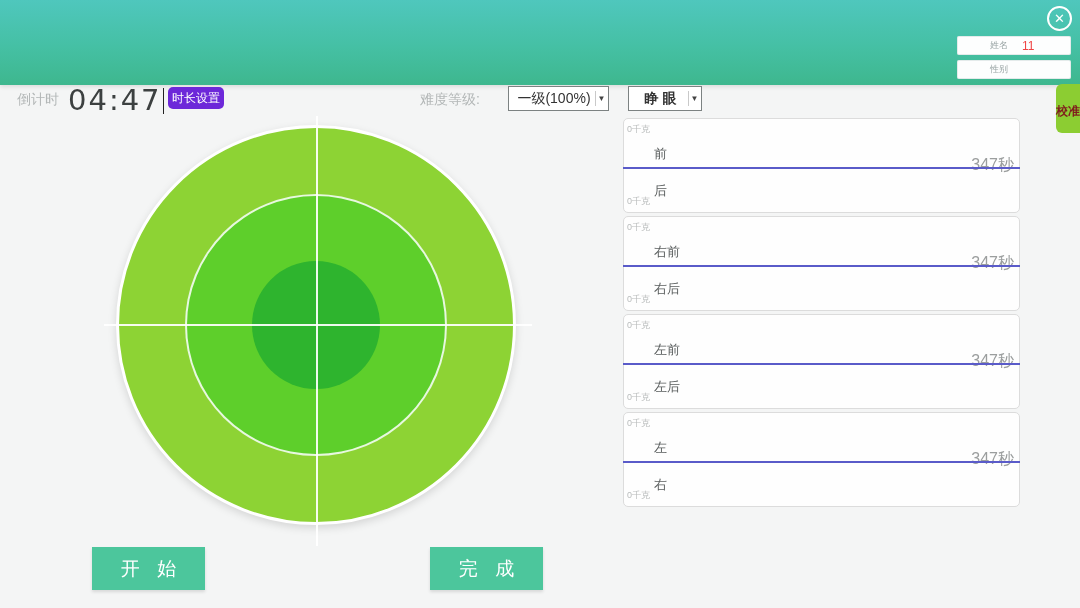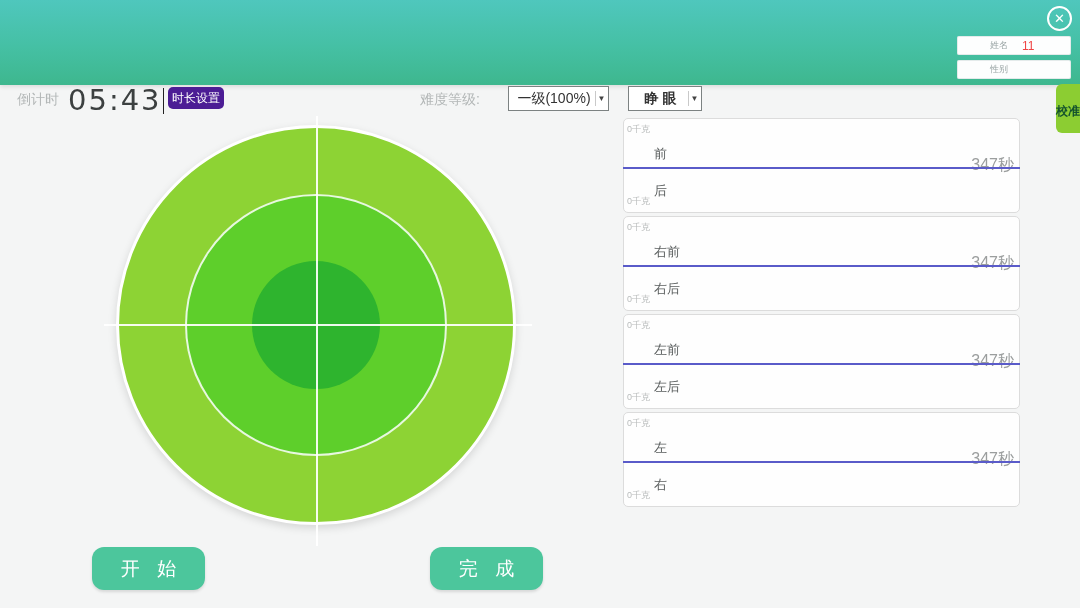--- a/index.html
+++ b/index.html
@@ -25,51 +25,51 @@
   .pat-value { font-size:12px; color:#ef4444; margin-left:14px; }
 
   
   .lbl-gray { color:#b3b7b7; font-size:14px; }
   .countdown-label { position:absolute; left:17px; top:91px; }
   .timer { position:absolute; left:68px; top:83px; font-size:29px; color:#3c4040;
     letter-spacing:2px; font-family:"DejaVu Sans",sans-serif; }
   .timer .cursor { display:inline-block; width:1px; height:26px; background:#222;
     vertical-align:-4px; margin-left:1px; }
   .duration-btn { position:absolute; left:168px; top:87px; width:56px; height:22px;
-    background:#4c1d95; border:none; border-radius:5px; color:#fff; font-size:12px;
+    background:#6d28d9; border:none; border-radius:5px; color:#fff; font-size:12px;
     text-align:center; line-height:22px; cursor:pointer; }
   .difficulty-label { position:absolute; left:420px; top:91px; }
   .select { position:absolute; top:86px; height:25px; background:#fff;
     border:1px solid #7c8282; display:flex; align-items:center; cursor:pointer; }
   .select.difficulty { left:508px; width:101px; }
   .select.eyemode { left:628px; width:74px; justify-content:center;font-weight:bold; }
   .select .sel-text { flex:1; font-size:14px; color:#333; padding-left:4px; text-align:center; white-space:nowrap; }
   .select .sel-arrow { flex:0 0 12px; font-size:8px; color:#444; text-align:center;
     border-left:1px solid #c9c9c9; height:15px; line-height:15px; margin-right:1px; }
   .calibrate-btn { position:absolute; left:1056px; top:84px; width:24px; height:49px;
-    background:#8ccd32; border:none; border-radius:6px 0 0 6px; color:#14532d; font-size:12px;
+    background:#8ccd32; border:none; border-radius:6px 0 0 6px; color:#7f1d1d; font-size:12px;
     font-weight:bold; line-height:13px; padding-top:6px; cursor:pointer;
     word-break:break-all; }
 
   
   .ring-outer { position:absolute; left:116px; top:125px; width:400px; height:400px;
     border-radius:50%; background:#8dd334; border:3px solid #ffffff;
     box-shadow:0 3px 8px rgba(0,0,0,.13); }
   .ring-middle { position:absolute; left:66px; top:66px; width:262px; height:262px;
     border-radius:50%; background:#5ecf2b; border:2px solid rgba(255,255,255,.85); }
   .ring-inner { position:absolute; left:65px; top:65px; width:128px; height:128px;
     border-radius:50%; background:#2eb42e; }
   .crosshair-v { position:absolute; left:316px; top:116px; width:2px; height:430px;
     background:rgba(255,255,255,.92); }
   .crosshair-h { position:absolute; left:104px; top:324px; width:428px; height:2px;
     background:rgba(255,255,255,.92); }
 
   
   .action-btn { position:absolute; top:547px; width:113px; height:43px;
-    background:#4cc69c; border:none; border-radius:12px; color:#fff; font-size:19px;
+    background:#4cc69c; border:none; border-radius:0; color:#fff; font-size:19px;
     letter-spacing:6px; text-indent:6px; box-shadow:0 2px 3px rgba(0,0,0,.12);
     cursor:pointer; }
   .start-btn { left:92px; }
   .finish-btn { left:430px; }
 
   
   .panels { position:absolute; left:623px; top:118px; width:397px; display:flex;
     flex-direction:column; gap:3px; }
   .card { position:relative; height:95px; background:#fefefe;
     border:1px solid #dcdcdc; border-radius:5px; }
@@ -92,21 +92,21 @@
       <span class="pat-label">姓名</span>
       <span class="pat-value">11</span>
     </div>
     <div class="pat-field gender">
       <span class="pat-label">性别</span>
       <span class="pat-value"></span>
     </div>
   </div>
 
   <span class="lbl-gray countdown-label">倒计时</span>
-  <span class="timer"><span>05:43</span><span class="cursor"></span></span>
+  <span class="timer"><span>04:47</span><span class="cursor"></span></span>
   <button class="duration-btn">时长设置</button>
 
   <span class="lbl-gray difficulty-label">难度等级:</span>
   <div class="select difficulty">
     <span class="sel-text">一级(100%)</span>
     <span class="sel-arrow">▼</span>
   </div>
   <div class="select eyemode">
     <span class="sel-text">睁 眼</span>
     <span class="sel-arrow">▼</span>

